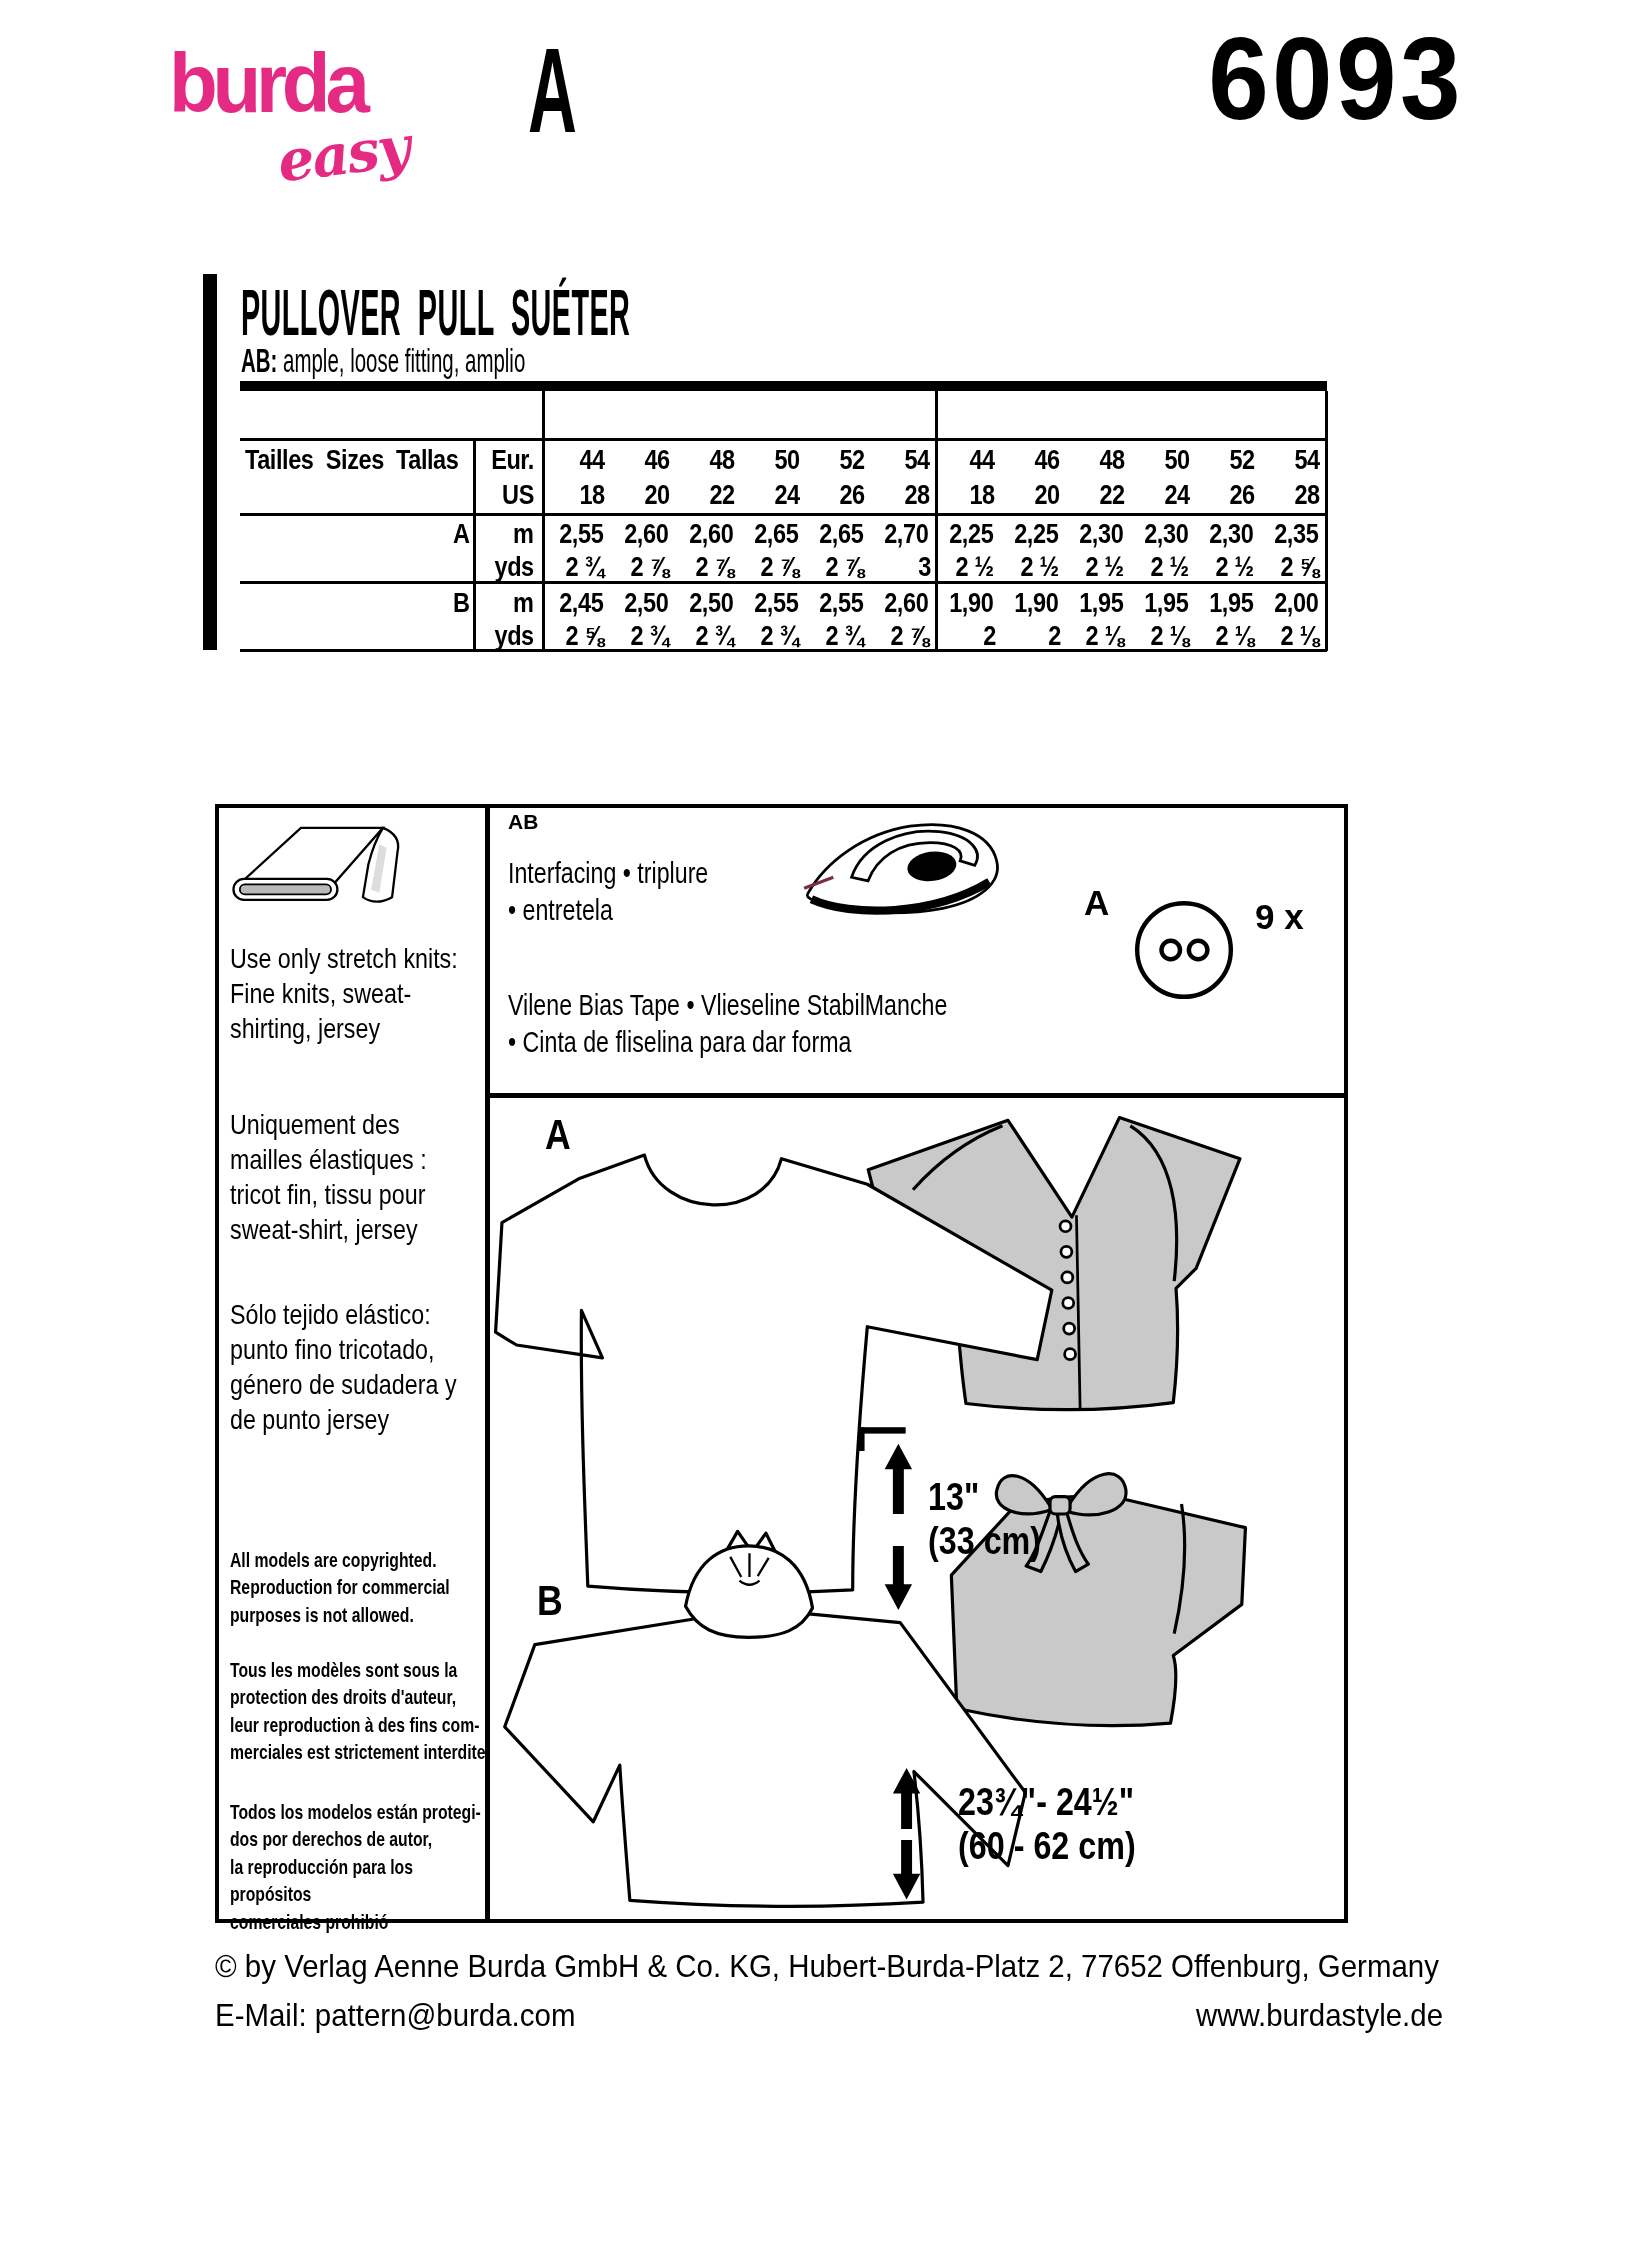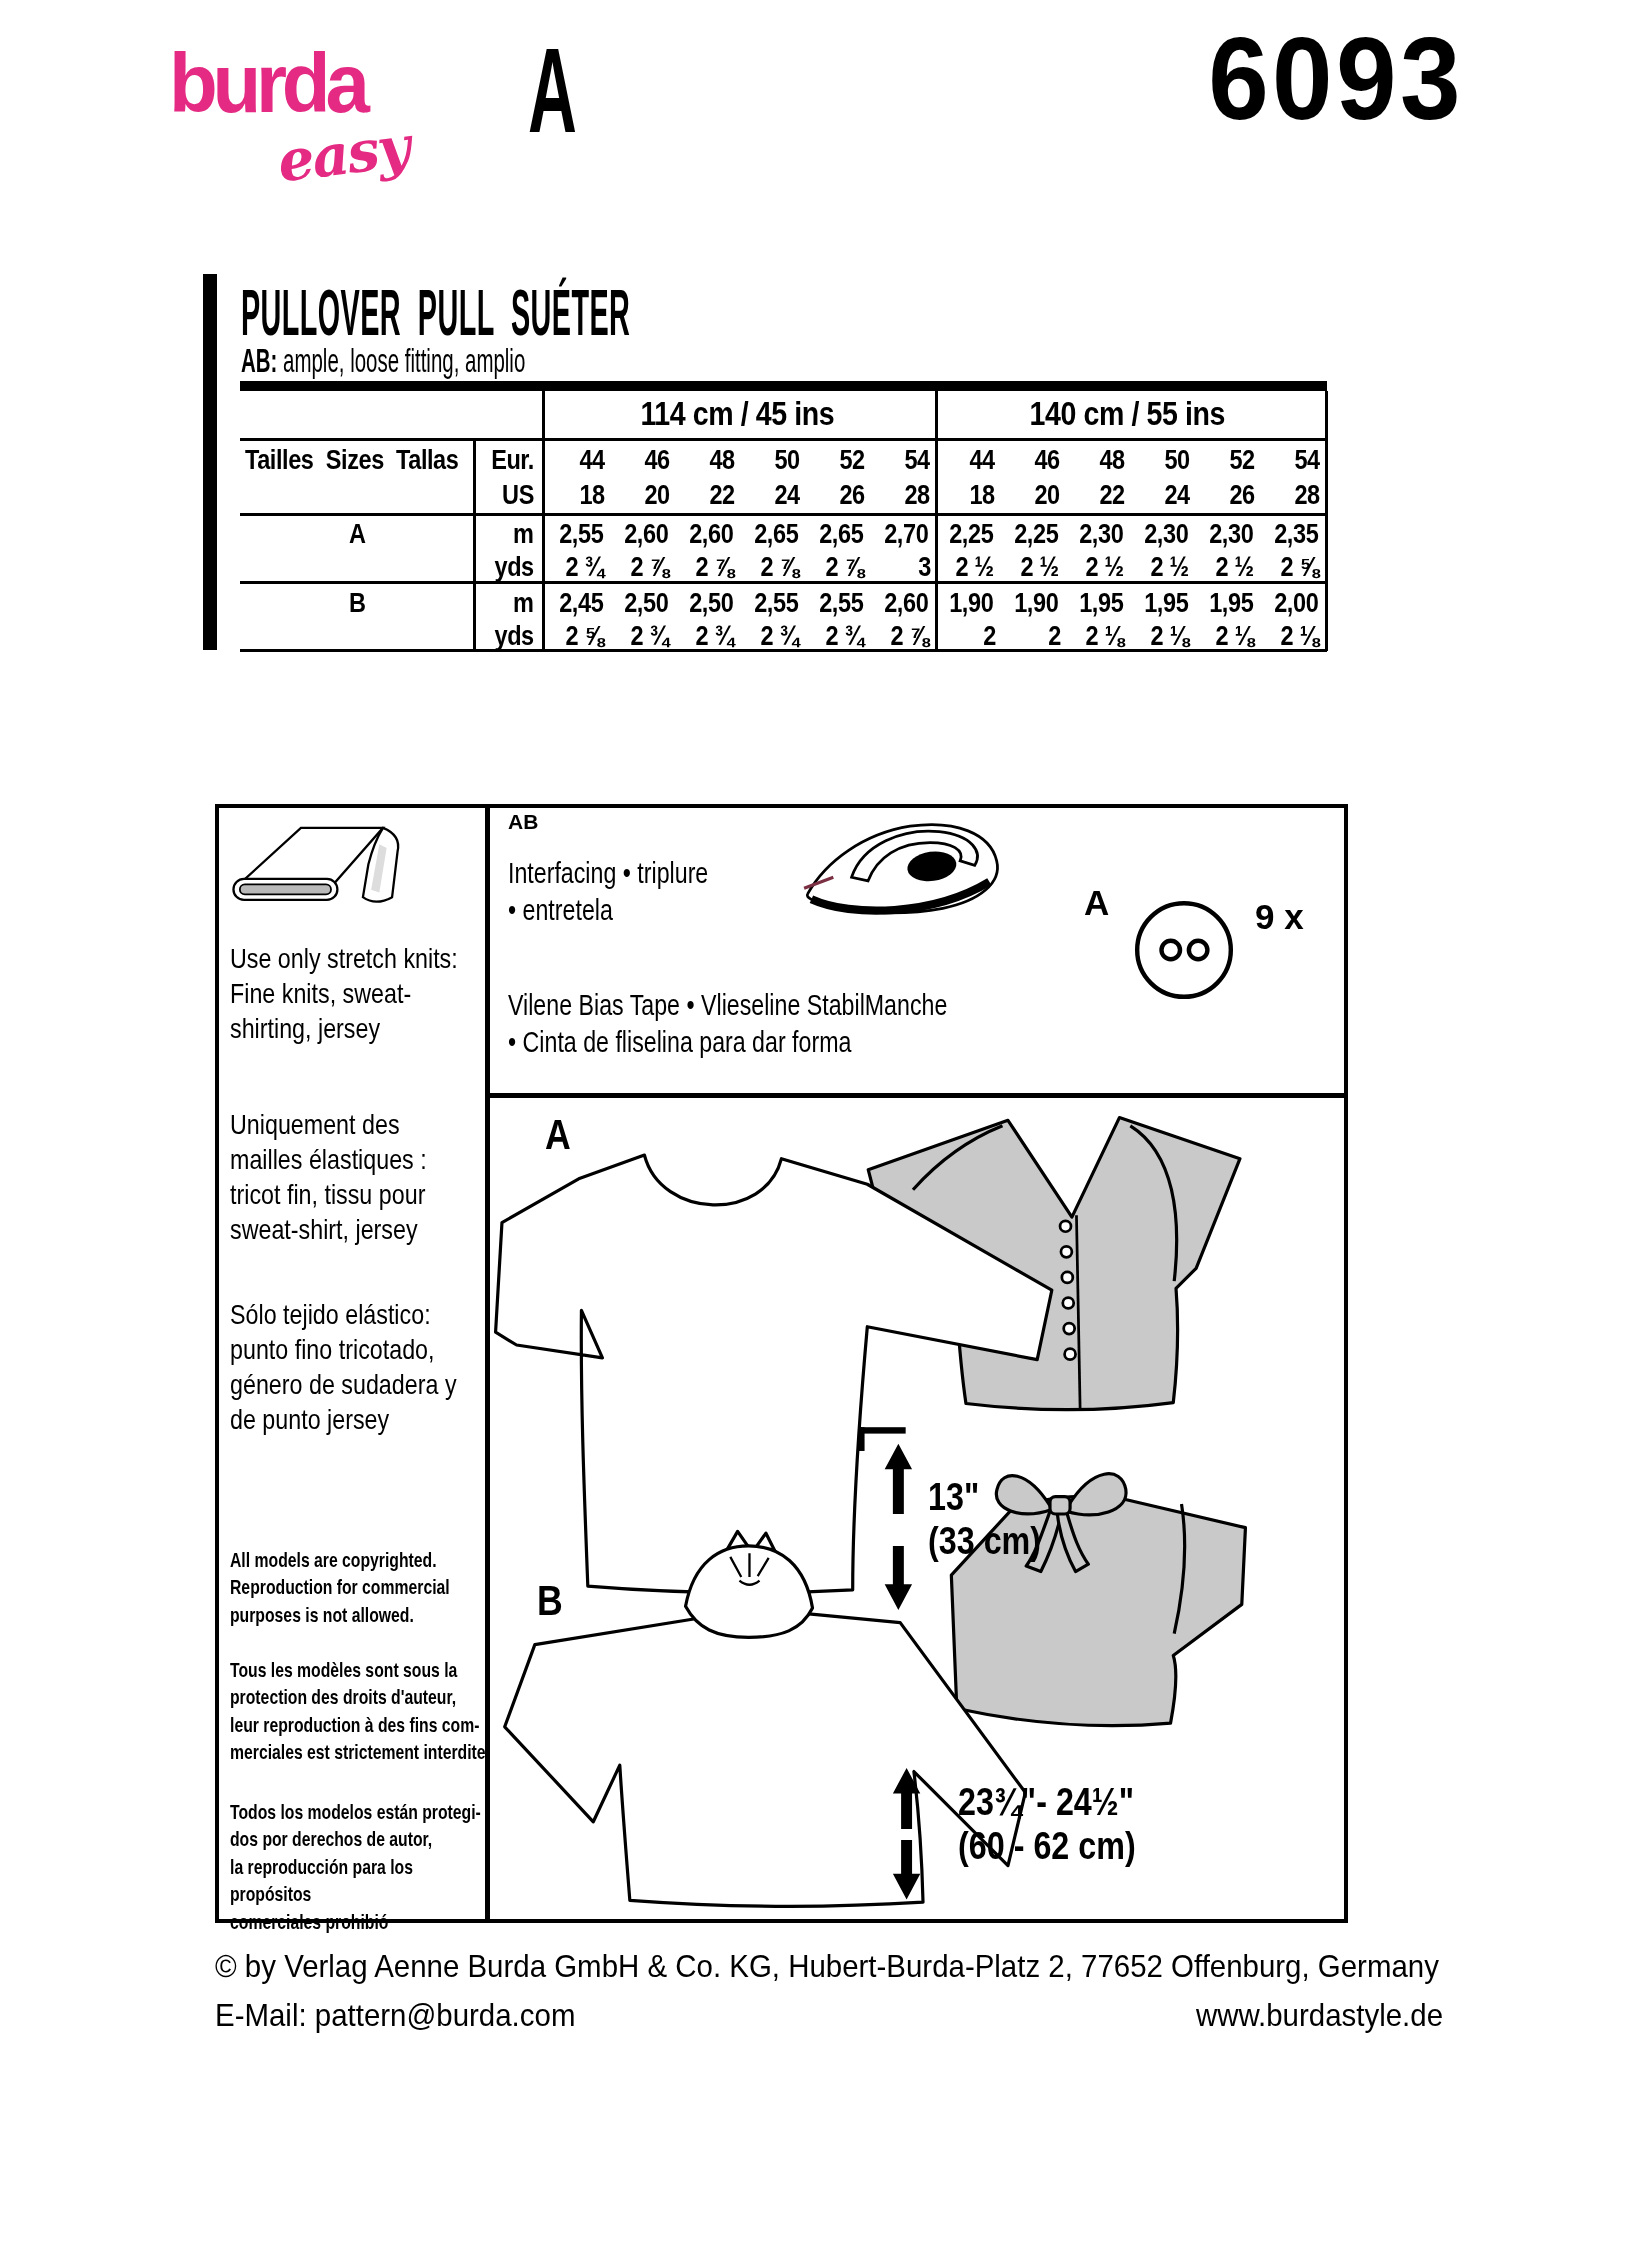--- a/index.html
+++ b/index.html
@@ -32,21 +32,21 @@
         grid-template-columns:233px 69px repeat(12,65px);
         font-weight:700;letter-spacing:-0.5px;}
   .trow-head{top:389px;height:48px;}
   .trow-head .tcell{line-height:48px;font-size:34px;text-align:center;}
   .trow-sizes{top:442px;}
   .trow-val .tl,.trow-sizes .tl{display:block;line-height:35px;font-size:28px;}
   .trow-a{top:517px;}
   .trow-b{top:586px;}
   .trow-a .tl,.trow-b .tl{line-height:33px;}
   .tcell{text-align:right;}
-  .tc-left{text-align:center;padding-left:4.6px;text-decoration:underline;}
+  .tc-left{text-align:right;padding-left:4.6px;text-decoration:underline;}
   .tc-right{text-align:right;padding-right:8.2px;}
   .tx{display:inline-block;transform:scaleX(0.84);}
   .ox-l{transform-origin:0 50%;}
   .ox-c{transform-origin:50% 50%;}
   .ox-r{transform-origin:100% 50%;}
   .span2{grid-column:1/3;}
   .span6a{grid-column:3/9;}
   .span6b{grid-column:9/15;}
 
   
@@ -87,25 +87,20 @@
   <div class="abs tline" style="left:240px;top:381px;width:1087px;height:10px"></div>
   <div class="abs tline" style="left:240px;top:438px;width:1087px;height:2.7px"></div>
   <div class="abs tline" style="left:240px;top:513px;width:1087px;height:2.7px"></div>
   <div class="abs tline" style="left:240px;top:581px;width:1087px;height:2.7px"></div>
   <div class="abs tline" style="left:240px;top:649px;width:1087px;height:2.7px"></div>
   <div class="abs tline" style="left:473px;top:440px;width:2.7px;height:211px"></div>
   <div class="abs tline" style="left:542px;top:391px;width:2.7px;height:260px"></div>
   <div class="abs tline" style="left:935px;top:391px;width:2.7px;height:260px"></div>
   <div class="abs tline" style="left:1325px;top:391px;width:2.7px;height:260px"></div>
 
-  <div class="trow trow-head">
-    <div class="tcell span2"></div>
-    <div class="tcell span6a"><span class="tx ox-c">114 cm / 45 ins</span></div>
-    <div class="tcell span6b"><span class="tx ox-c">140 cm / 55 ins</span></div>
-  </div>
 
   <div class="trow trow-sizes trow-val">
     <div class="tcell tc-left">
         <span class="tl"><span class="tx ox-l pre">Tailles  Sizes  Tallas</span></span>
       </div>
     <div class="tcell tc-right">
       <span class="tl"><span class="tx ox-r">Eur.</span></span>
       <span class="tl"><span class="tx ox-r">US</span></span>
     </div>
     <div class="tcell">

